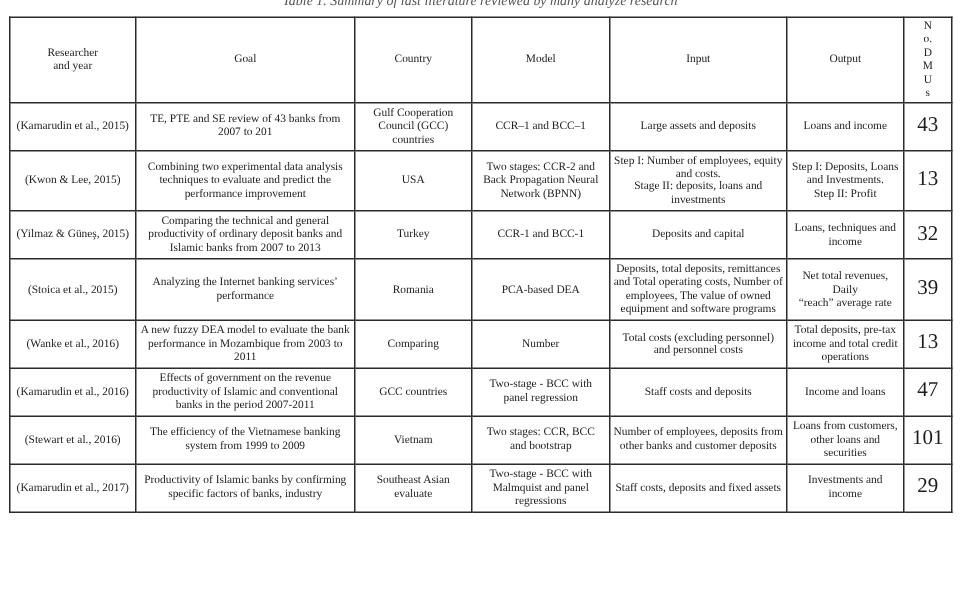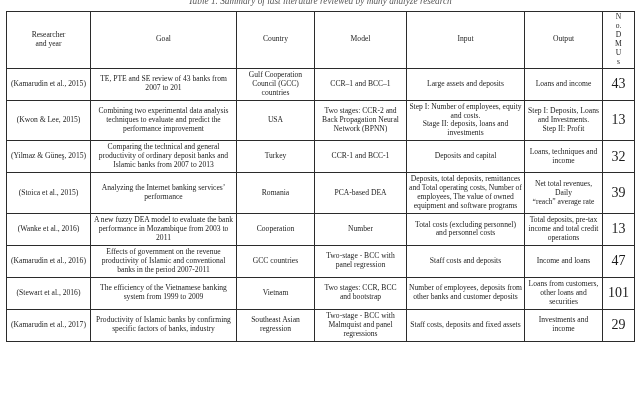--- a/index.html
+++ b/index.html
@@ -137,21 +137,21 @@
           <td>Analyzing the Internet banking services’ performance</td>
           <td>Romania</td>
           <td>PCA-based DEA</td>
           <td>Deposits, total deposits, remittances and Total operating costs, Number of employees, The value of owned equipment and software programs</td>
           <td>Net total revenues, Daily<br>“reach” average rate</td>
           <td class="num">39</td>
         </tr>
         <tr>
           <td>(Wanke et al., 2016)</td>
           <td>A new fuzzy DEA model to evaluate the bank performance in Mozambique from 2003 to 2011</td>
-          <td>Cooperation</td>
+          <td>Comparing</td>
           <td>Number</td>
           <td>Total costs (excluding personnel) and personnel costs</td>
           <td>Total deposits, pre-tax income and total credit operations</td>
           <td class="num">13</td>
         </tr>
         <tr>
           <td>(Kamarudin et al., 2016)</td>
           <td>Effects of government on the revenue productivity of Islamic and conventional banks in the period 2007-2011</td>
           <td>GCC countries</td>
           <td>Two-stage - BCC with<br>panel regression</td>
@@ -164,21 +164,21 @@
           <td>The efficiency of the Vietnamese banking system from 1999 to 2009</td>
           <td>Vietnam</td>
           <td>Two stages: CCR, BCC<br>and bootstrap</td>
           <td>Number of employees, deposits from other banks and customer deposits</td>
           <td>Loans from customers, other loans and securities</td>
           <td class="num">101</td>
         </tr>
         <tr>
           <td>(Kamarudin et al., 2017)</td>
           <td>Productivity of Islamic banks by confirming specific factors of banks, industry</td>
-          <td>Southeast Asian regression</td>
+          <td>Southeast Asian evaluate</td>
           <td>Two-stage - BCC with<br>Malmquist and panel regressions</td>
           <td>Staff costs, deposits and fixed assets</td>
           <td>Investments and income</td>
           <td class="num">29</td>
         </tr>
       </tbody>
   </table>
 
 </div>
 

